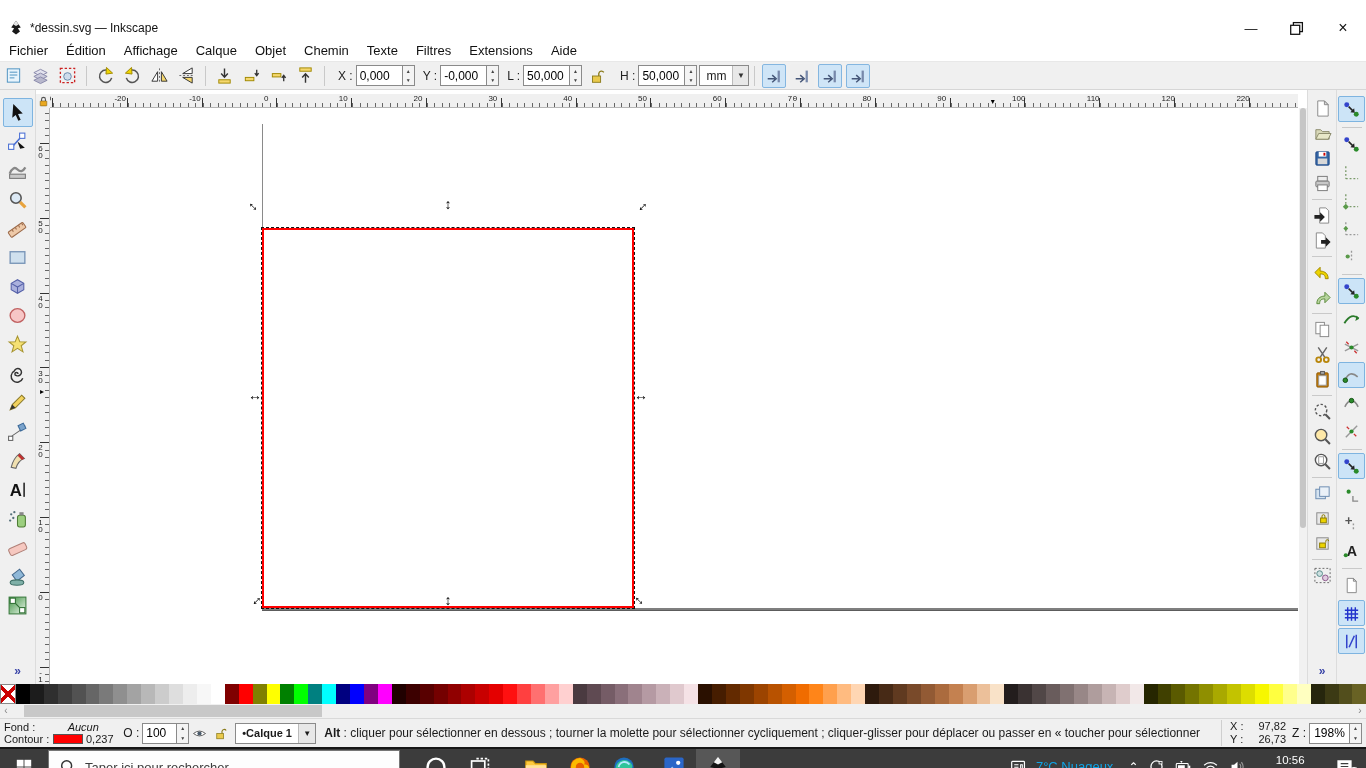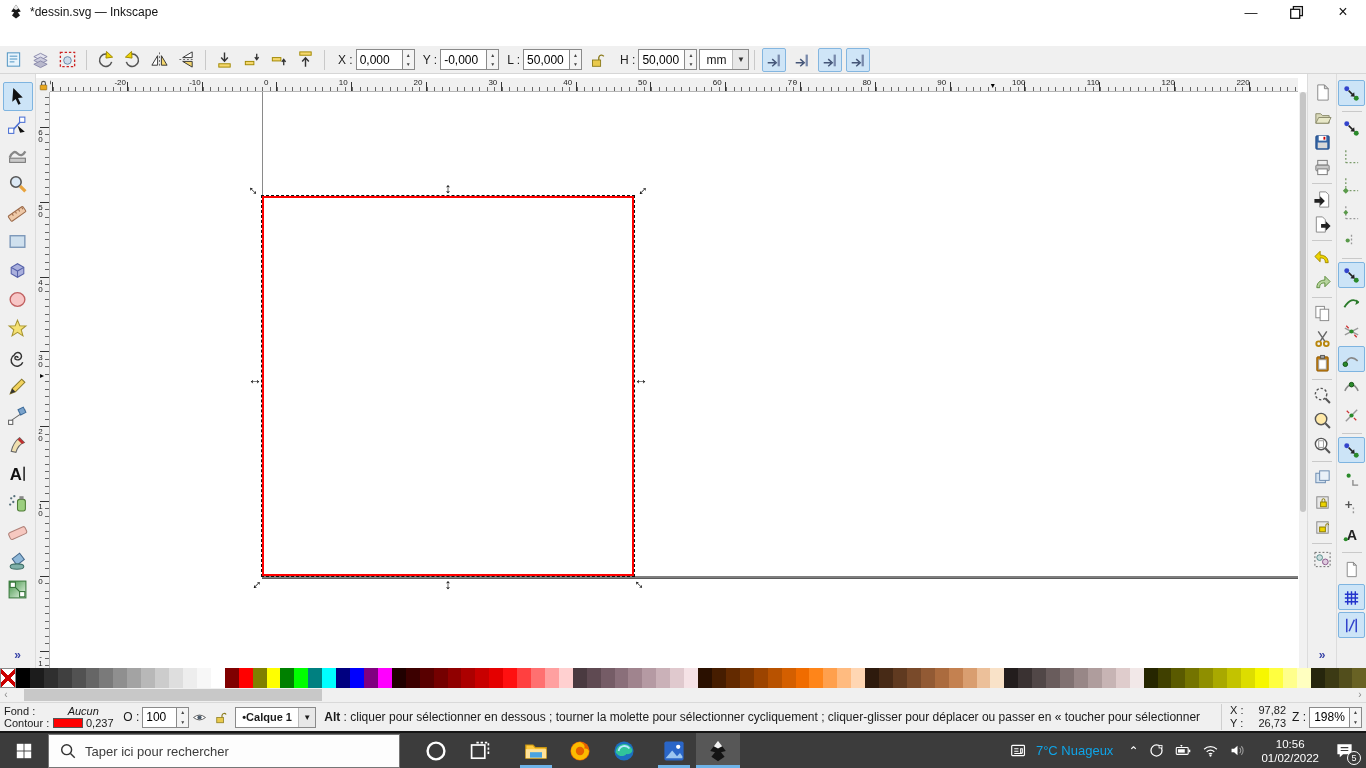--- a/index.html
+++ b/index.html
@@ -1,18 +1,18 @@
 <!DOCTYPE html>
 <html><head>
 <meta charset="utf-8">
 <style>
   html,body{margin:0;padding:0;background:#9a9a9a;}
   *{box-sizing:border-box;font-family:"Liberation Sans",sans-serif;}
   #app{position:relative;width:1366px;height:768px;background:#fff;overflow:hidden;font-size:12px;color:#1a1a1a;}
-  .abs{position:absolute;}
+  .abs{position:absolute;margin-top:16px;}
   .ic{display:inline-flex;align-items:center;justify-content:center;}
   .ic svg{width:18px;height:18px;}
   
   #titlebar{left:0;top:0;width:1366px;height:24px;background:#fff;display:flex;align-items:center;}
   #title-text{margin-left:6px;font-size:12px;color:#111;}
   #appicon{margin-left:8px;}
   #appicon svg{width:16px;height:16px;}
   .winbtn{width:46px;height:24px;display:flex;align-items:center;justify-content:center;color:#111;font-size:13px;}
   #winbtns{position:absolute;right:0;top:0;display:flex;}
   
@@ -155,20 +155,32 @@
               <rect x="3" y="7" width="10" height="10" fill="#fff" stroke="#111" stroke-width="1.4"></rect>
             </svg>
           </span>
       </div>
       <div class="winbtn">
           <span style="font-size:16px;">×</span>
         </div>
     </div>
   </div>
 
+  <div id="menubar" class="abs">
+      <div class="menu-item">Fichier</div>
+      <div class="menu-item">Édition</div>
+      <div class="menu-item">Affichage</div>
+      <div class="menu-item">Calque</div>
+      <div class="menu-item">Objet</div>
+      <div class="menu-item">Chemin</div>
+      <div class="menu-item">Texte</div>
+      <div class="menu-item">Filtres</div>
+      <div class="menu-item">Extensions</div>
+      <div class="menu-item">Aide</div>
+    </div>
 
   <div id="toolbar" class="abs">
     <span id="tb-buttons" style="display:flex;align-items:center;">
         <button class="tb-btn">
           <span class="ic">
             <svg viewBox="0 0 20 20">
               <rect x="3.5" y="3" width="13" height="14" fill="#e8f4fc" stroke="#4a90c0"></rect>
               <path d="M6 6.5 h8 M6 9.5 h8 M6 12.5 h5" stroke="#4a90c0"></path>
             </svg>
           </span>

